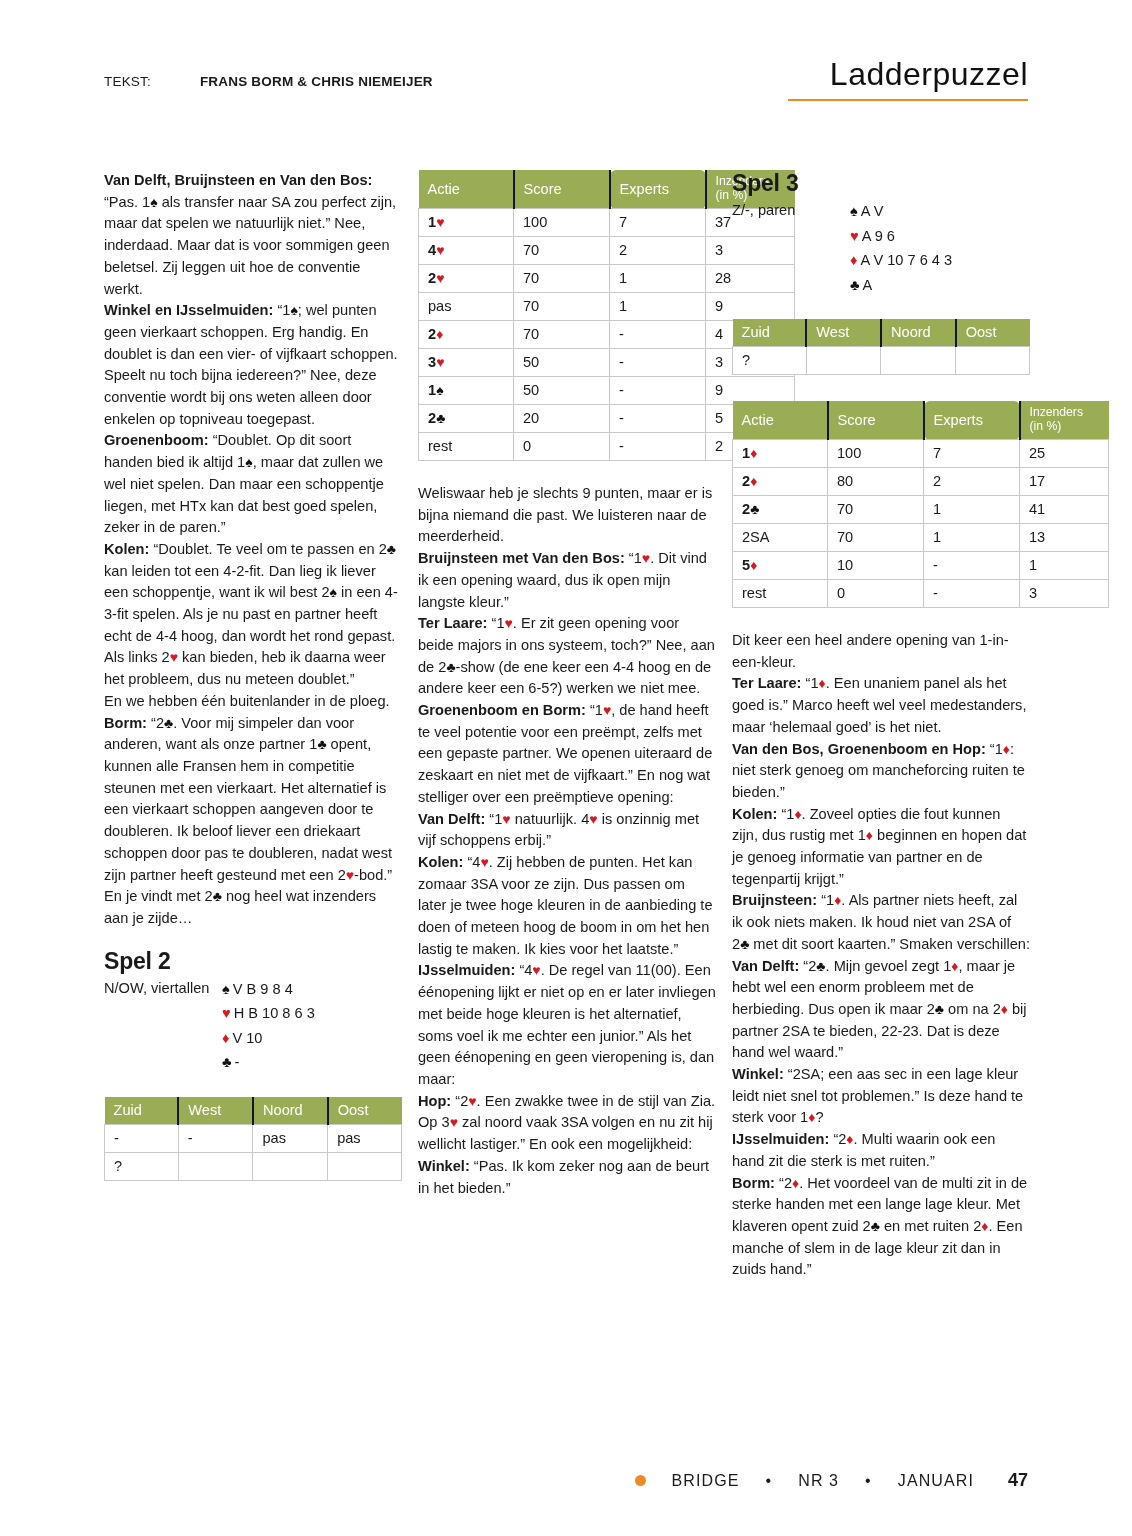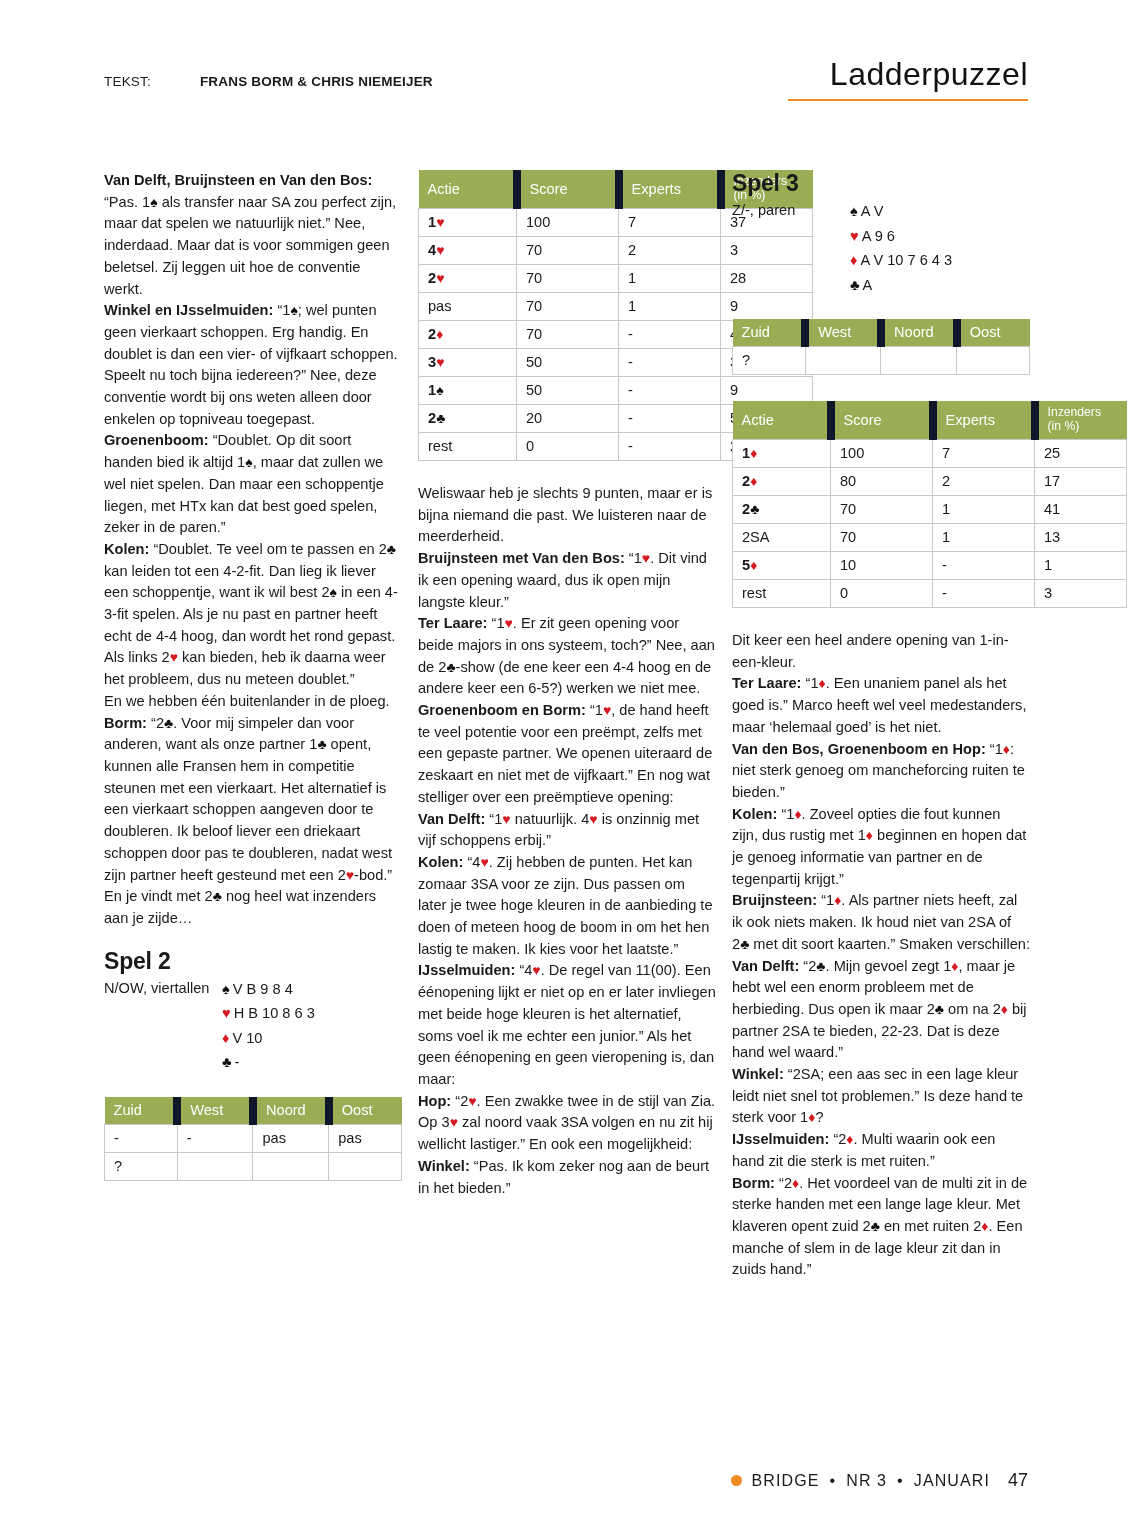--- a/index.html
+++ b/index.html
@@ -108,21 +108,21 @@
     width: 298px;
     font-size: 14.6px;
     table-layout: fixed;
   }
   table.grid th {
     background: #9aad55;
     color: #ffffff;
     font-weight: 400;
     text-align: left;
     padding: 5px 9px 6px 9px;
-    border-right: 8px solid #0f172a;
+    border-right: 2px solid #0f172a;
     vertical-align: middle;
     font-size: 14.6px;
     line-height: 16px;
   }
   table.grid th:last-child { border-right: none; }
   table.grid td {
     border: 1px solid #c9c9c9;
     padding: 3px 9px 4px 9px;
     background: #ffffff;
     line-height: 20px;
@@ -152,33 +152,33 @@
     bottom: 40px;
     width: 1132px;
     height: 26px;
   }
   .footer-inner {
     position: absolute;
     right: 104px;
     top: 0;
     display: flex;
     align-items: center;
-    gap: 10px;
+    gap: 26px;
     font-size: 16px;
     letter-spacing: 1.1px;
     font-weight: 300;
   }
   .footer-dot {
     width: 11px; height: 11px;
     border-radius: 50%;
     background: #ef8b22;
     display: inline-block;
   }
   .footer-page {
-    font-weight: 400;
+    font-weight: 700;
     font-size: 18px;
     letter-spacing: 0;
     margin-left: 8px;
   }
 </style>
 </head>
 <body>
 
 <div class="page-header">
   <div class="byline">

